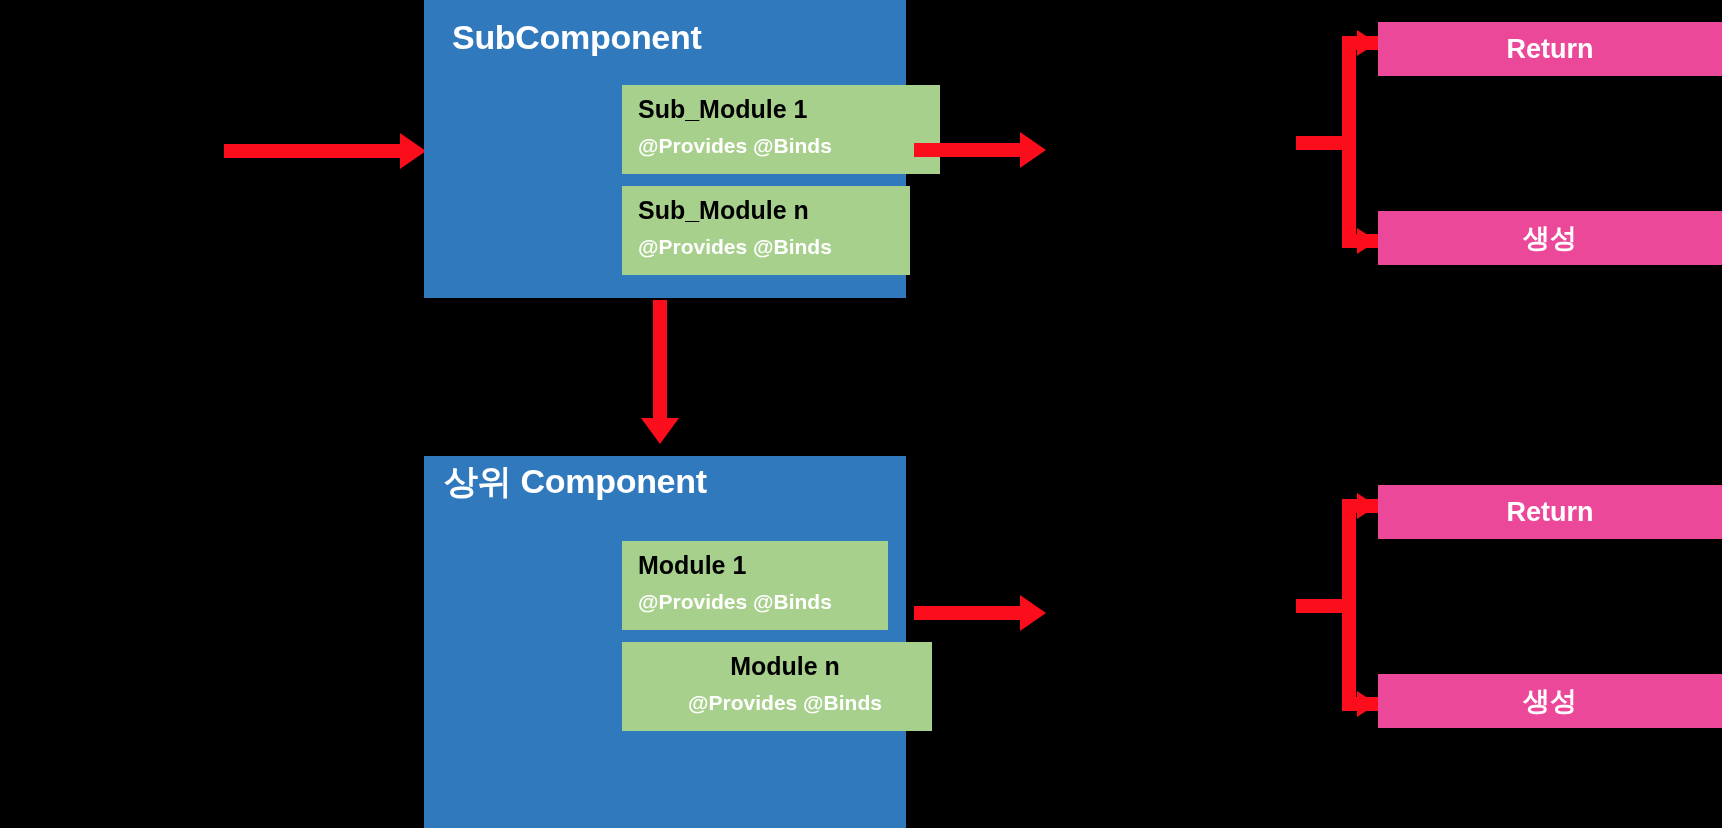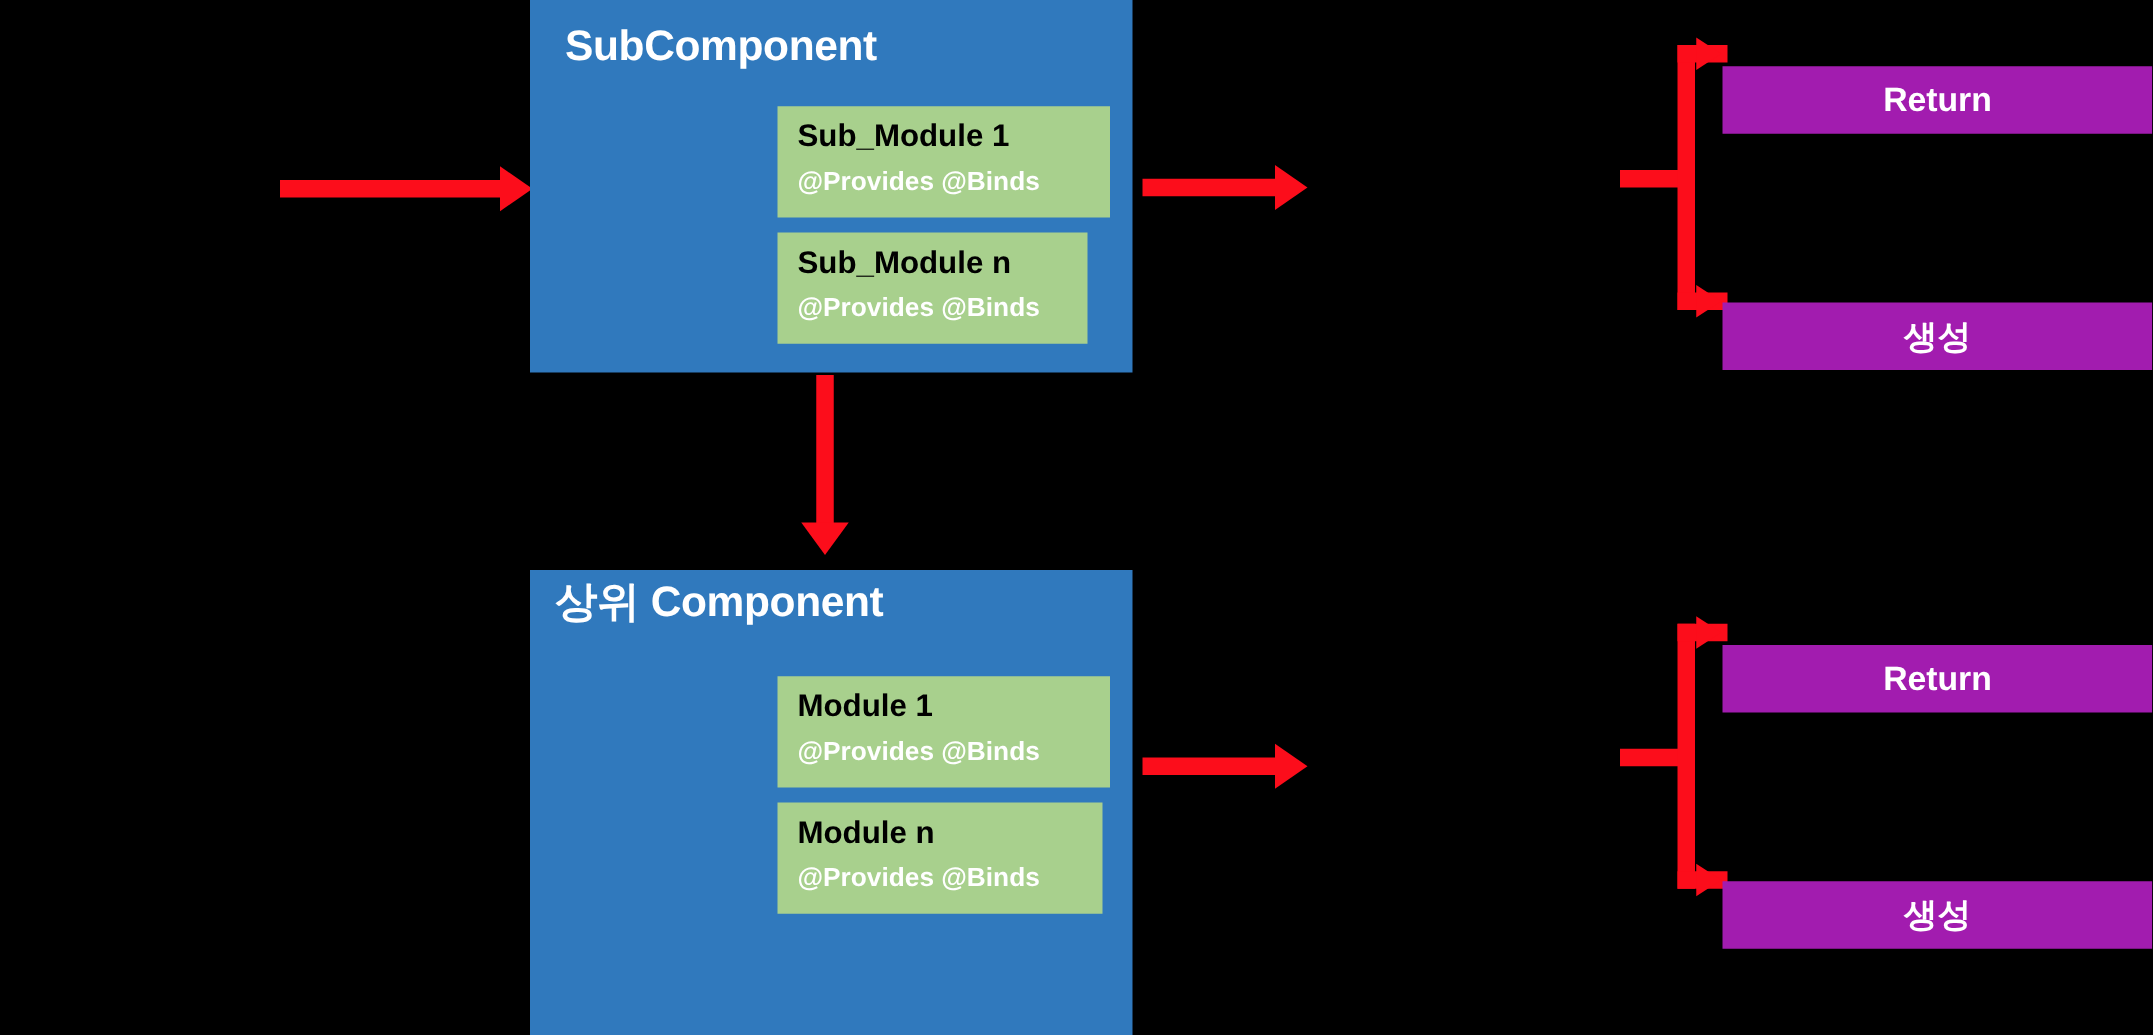--- a/index.html
+++ b/index.html
@@ -52,30 +52,29 @@
     font-weight: bold;
     font-size: 21px;
     line-height: 1.35;
     margin-top: 5px;
     white-space: nowrap;
   }
 
   
   .result-box {
     position: absolute;
-    background: #a21caf;
+    background: #ec4899;
     color: #ffffff;
     font-weight: bold;
     font-size: 27px;
     display: flex;
     align-items: center;
     justify-content: center;
     box-sizing: border-box;
     white-space: nowrap;
-    margin-top: 31px;
   }
 
   
   .conn {
     position: absolute;
     background: #fc0d1b;
   }
   .conn-h { height: 14px; }
   .conn-v { width: 14px; }
 
@@ -106,26 +105,26 @@
 
 <div id="canvas">
 
   <div class="conn conn-h" style="left:224px; top:144px; width:180px;"></div>
   <div class="arrow-right" style="left:400px; top:133px;"></div>
 
   <div class="component-box" style="left:424px; top:0px; width:482px; height:298px;">
     <div class="component-title" style="left:28px; top:18px;text-align:right;">SubComponent</div>
   </div>
 
-  <div class="module-card" style="left:622px; top:85px; width:266px; height:89px;">
+  <div class="module-card" style="left:622px; top:85px; width:318px; height:89px;">
     <div class="module-name">Sub_Module 1</div>
     <div class="module-annotations">@Provides @Binds</div>
   </div>
 
-  <div class="module-card" style="left:622px; top:186px; width:248px; height:89px;">
+  <div class="module-card" style="left:622px; top:186px; width:288px; height:89px;">
     <div class="module-name">Sub_Module n</div>
     <div class="module-annotations">@Provides @Binds</div>
   </div>
 
   <div class="conn conn-h" style="left:914px; top:143px; width:110px;"></div>
   <div class="arrow-right" style="left:1020px; top:132px;"></div>
 
   <div class="conn conn-h" style="left:1296px; top:136px; width:60px;"></div>
   <div class="conn conn-v" style="left:1342px; top:36px; height:212px;"></div>
   <div class="conn conn-h" style="left:1342px; top:36px; width:40px;"></div>
@@ -142,21 +141,21 @@
 
   <div class="component-box" style="left:424px; top:456px; width:482px; height:372px;">
     <div class="component-title" style="left:20px; top:3px;">상위 Component</div>
   </div>
 
   <div class="module-card" style="left:622px; top:541px; width:266px; height:89px;">
     <div class="module-name">Module 1</div>
     <div class="module-annotations">@Provides @Binds</div>
   </div>
 
-  <div class="module-card" style="left:622px; top:642px; width:260px; height:89px;">
+  <div class="module-card" style="left:622px; top:642px; width:310px; height:89px;text-align:center;">
     <div class="module-name">Module n</div>
     <div class="module-annotations">@Provides @Binds</div>
   </div>
 
   <div class="conn conn-h" style="left:914px; top:606px; width:110px;"></div>
   <div class="arrow-right" style="left:1020px; top:595px;"></div>
 
   <div class="conn conn-h" style="left:1296px; top:599px; width:60px;"></div>
   <div class="conn conn-v" style="left:1342px; top:499px; height:212px;"></div>
   <div class="conn conn-h" style="left:1342px; top:499px; width:40px;"></div>

